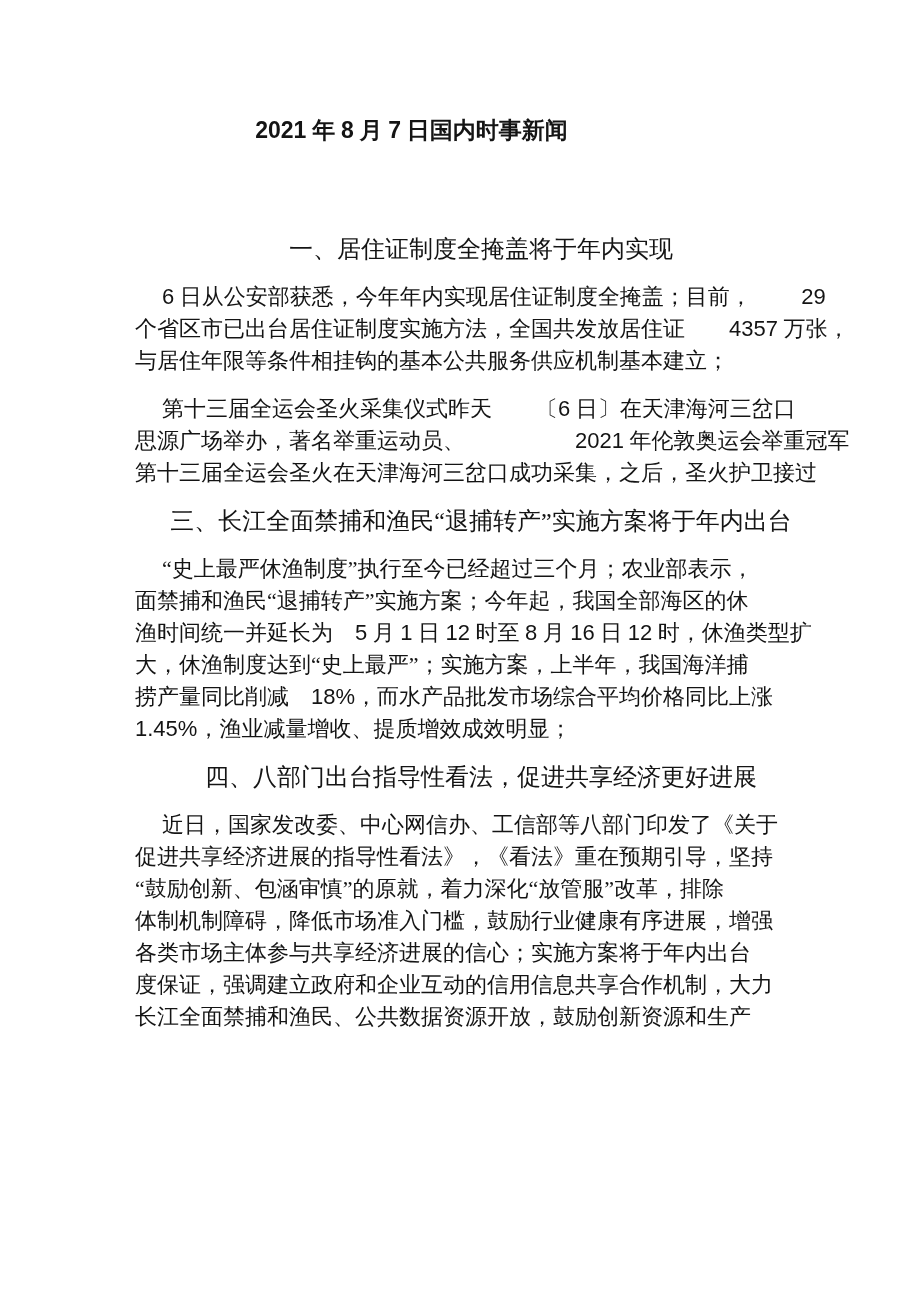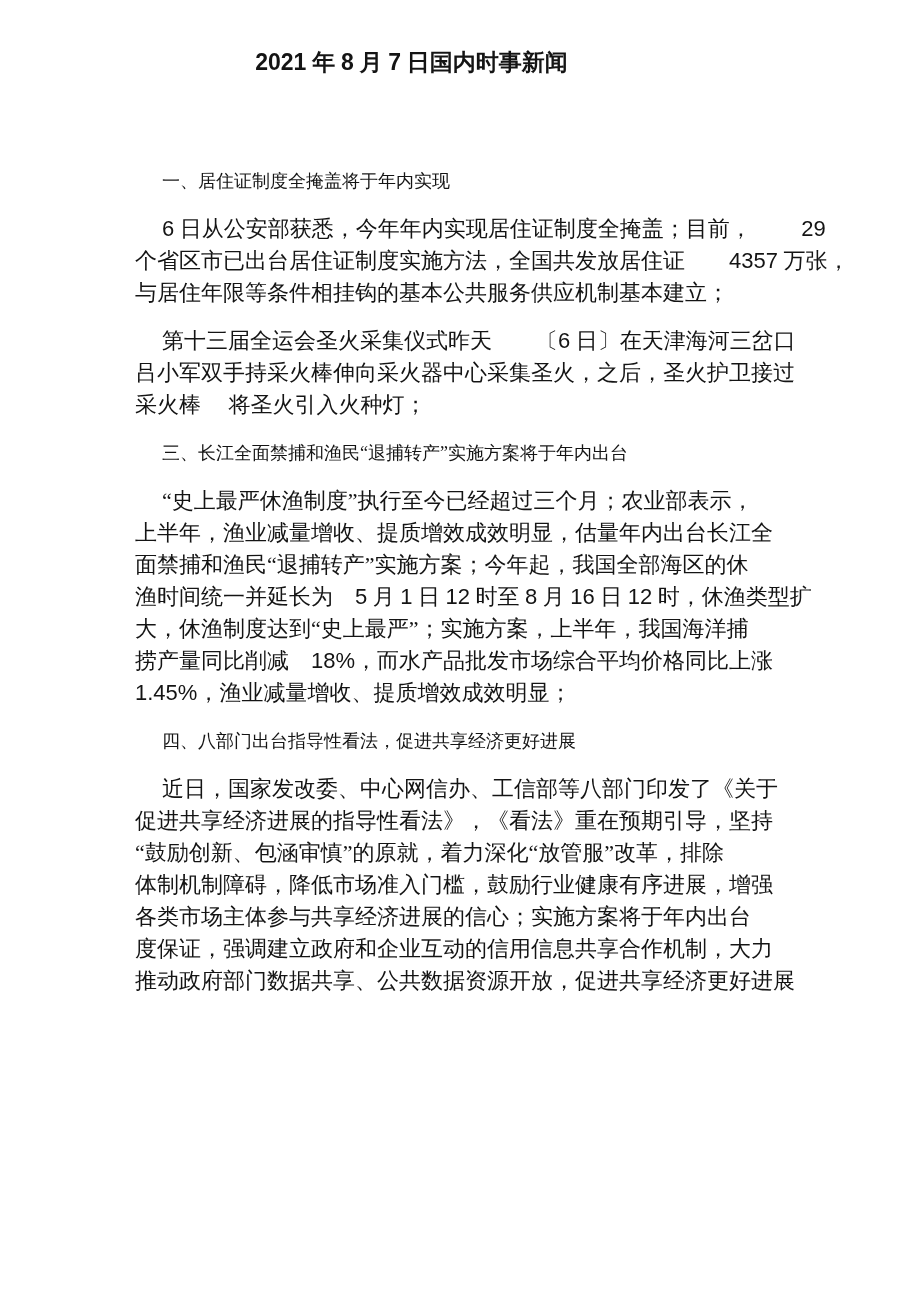--- a/index.html
+++ b/index.html
@@ -8,37 +8,38 @@
     height: 1303px;
     background: #ffffff;
     color: #141414;
     font-family: "Liberation Serif", "DejaVu Serif", serif;
     overflow: hidden;
   }
   .page {
     box-sizing: border-box;
     width: 920px;
     height: 1303px;
-    padding: 44px 120px 0 135px;
+    padding: 112px 120px 0 135px;
     background: #ffffff;
   }
   .title {
     font-size: 23px;
     font-weight: 700;
     text-align: center;
     line-height: 36px;
     margin: 0 112px 84px 0;
     white-space: nowrap;
   }
   .heading {
-    font-size: 18px;
+    font-size: 24px;
     line-height: 32px;
     margin: 16px 0;
     white-space: nowrap;
     text-indent: 27px;
+    text-align: center;
   }
   .para { margin: 16px 0; }
   .line {
     font-size: 22px;
     line-height: 32px;
     white-space: nowrap;
   }
   .line.first { text-indent: 27px; }
   .num { font-family: "Liberation Sans", "DejaVu Sans", sans-serif; }
 </style>
@@ -49,37 +50,36 @@
   <h1 class="title"><span class="num">2021</span> 年 <span class="num">8</span> 月 <span class="num">7</span> 日国内时事新闻</h1>
   <div>
       <div class="heading">一、居住证制度全掩盖将于年内实现</div>
       <div class="para">
         <div class="line first"><span class="num">6</span> 日从公安部获悉，今年年内实现居住证制度全掩盖；目前，　　 <span class="num">29</span></div>
         <div class="line">个省区市已出台居住证制度实施方法，全国共发放居住证　　<span class="num">4357</span> 万张，</div>
         <div class="line">与居住年限等条件相挂钩的基本公共服务供应机制基本建立；</div>
       </div>
       <div class="para">
         <div class="line first">第十三届全运会圣火采集仪式昨天　　〔<span class="num">6</span> 日〕在天津海河三岔口</div>
-        <div class="line">吕小军双手持采火棒伸向采火器中心采集圣火，之后，圣火护卫接过</div>
-        <div class="line">采火棒　 将圣火引入火种灯；</div>
+        <div class="line">思源广场举办，著名举重运动员、　　　　　<span class="num">2021</span> 年伦敦奥运会举重冠军</div>
+        <div class="line">第十三届全运会圣火在天津海河三岔口成功采集，之后，圣火护卫接过</div>
       </div>
       <div class="heading">三、长江全面禁捕和渔民“退捕转产”实施方案将于年内出台</div>
       <div class="para">
         <div class="line first">“史上最严休渔制度”执行至今已经超过三个月；农业部表示，</div>
-        <div class="line">上半年，渔业减量增收、提质增效成效明显，估量年内出台长江全</div>
         <div class="line">面禁捕和渔民“退捕转产”实施方案；今年起，我国全部海区的休</div>
         <div class="line">渔时间统一并延长为　<span class="num">5</span> 月 <span class="num">1</span> 日 <span class="num">12</span> 时至 <span class="num">8</span> 月 <span class="num">16</span> 日 <span class="num">12</span> 时，休渔类型扩</div>
         <div class="line">大，休渔制度达到“史上最严”；实施方案，上半年，我国海洋捕</div>
         <div class="line">捞产量同比削减　<span class="num">18%</span>，而水产品批发市场综合平均价格同比上涨</div>
         <div class="line"><span class="num">1.45%</span>，渔业减量增收、提质增效成效明显；</div>
       </div>
       <div class="heading">四、八部门出台指导性看法，促进共享经济更好进展</div>
       <div class="para">
         <div class="line first">近日，国家发改委、中心网信办、工信部等八部门印发了《关于</div>
         <div class="line">促进共享经济进展的指导性看法》，《看法》重在预期引导，坚持</div>
         <div class="line">“鼓励创新、包涵审慎”的原就，着力深化“放管服”改革，排除</div>
         <div class="line">体制机制障碍，降低市场准入门槛，鼓励行业健康有序进展，增强</div>
         <div class="line">各类市场主体参与共享经济进展的信心；实施方案将于年内出台</div>
         <div class="line">度保证，强调建立政府和企业互动的信用信息共享合作机制，大力</div>
-        <div class="line">推动政府部门数据共享、公共数据资源开放，促进共享经济更好进展</div>
+        <div class="line">长江全面禁捕和渔民、公共数据资源开放，鼓励创新资源和生产</div>
       </div>
     </div>
 </div>
 
 </body></html>

